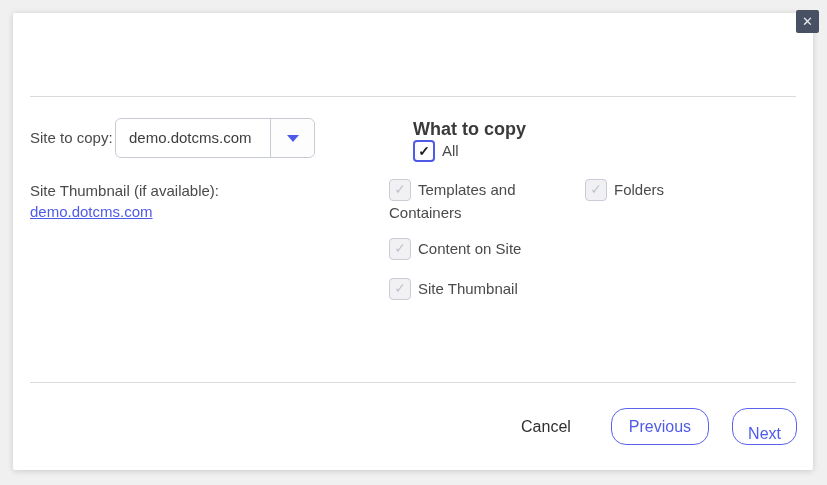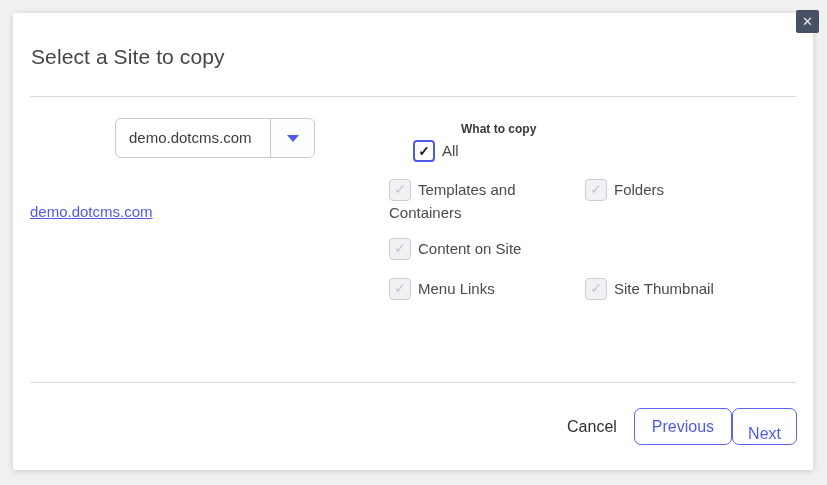--- a/index.html
+++ b/index.html
@@ -107,25 +107,24 @@
     line-height: 21px;
     color: #4F5BE8;
     text-decoration: underline;
     cursor: pointer;
   }
 
   
   .wtc-heading {
     position: absolute;
     left: 400px; top: 106px;
-    font-size: 12px;
+    font-size: 18px;
     font-weight: 700;
     color: #3A3A3A;
     line-height: 20px;
-    margin-left: 48px;
   }
   .cb {
     display: inline-block;
     width: 22px; height: 22px;
     border-radius: 4px;
     vertical-align: middle;
     margin-right: 7px;
     text-align: center;
     line-height: 19px;
     cursor: pointer;
@@ -169,65 +168,66 @@
     padding-right: 12px;
   }
 
   
   .footer-actions {
     position: absolute;
     top: 395px; right: 16px;
     height: 37px;
     display: flex;
     align-items: center;
-    gap: 0;
+    gap: 23px;
   }
   .cancel-btn {
     background: none;
     border: none;
     font-family: "Liberation Sans", sans-serif;
     font-size: 16px;
     color: #2F2F2F;
     margin-right: 17px;
     cursor: pointer;
   }
   .outline-btn {
     height: 37px;
     background: #FFFFFF;
     border: 1.5px solid #5A62EE;
-    border-radius: 7px;
+    border-radius: 15px;
     color: #4F5BE8;
     font-family: "Liberation Sans", sans-serif;
     font-size: 16px;
     padding: 0 17px;
     cursor: pointer;
   }
   .outline-btn.next { padding: 16px 15px; }
 </style>
 </head>
 <body>
 
 <div class="dialog">
 
   <div class="close-btn">
     <span>✕</span>
   </div>
 
-  <h1 class="dialog-title">Select a Site to copy</h1>
 
   <div class="divider header"></div>
 
+  <div class="site-label">Site to copy:</div>
 
   <div class="site-select">
     <span class="value">demo.dotcms.com</span>
     <span class="arrow-zone">
       <span class="tri-down"></span>
     </span>
   </div>
 
+  <div class="thumb-label">Site Thumbnail (if available):</div>
   <a class="thumb-link">demo.dotcms.com</a>
 
   <div class="wtc-heading">What to copy</div>
 
   <div class="all-row">
     <span class="cb enabled">
       <span>✓</span>
     </span><span>All</span>
   </div>
 
@@ -247,25 +247,20 @@
     </div>
 
     <div class="opt-cell">
       <span class="cb disabled">
         <span>✓</span>
       </span><span>Content on Site</span>
     </div>
 
     <div class="opt-cell"></div>
 
-    <div class="opt-cell">
-      <span class="cb disabled">
-        <span>✓</span>
-      </span><span>Menu Links</span>
-    </div>
 
     <div class="opt-cell">
       <span class="cb disabled">
         <span>✓</span>
       </span><span>Site Thumbnail</span>
     </div>
 
     <div class="opt-cell"></div>
 
   </div>

